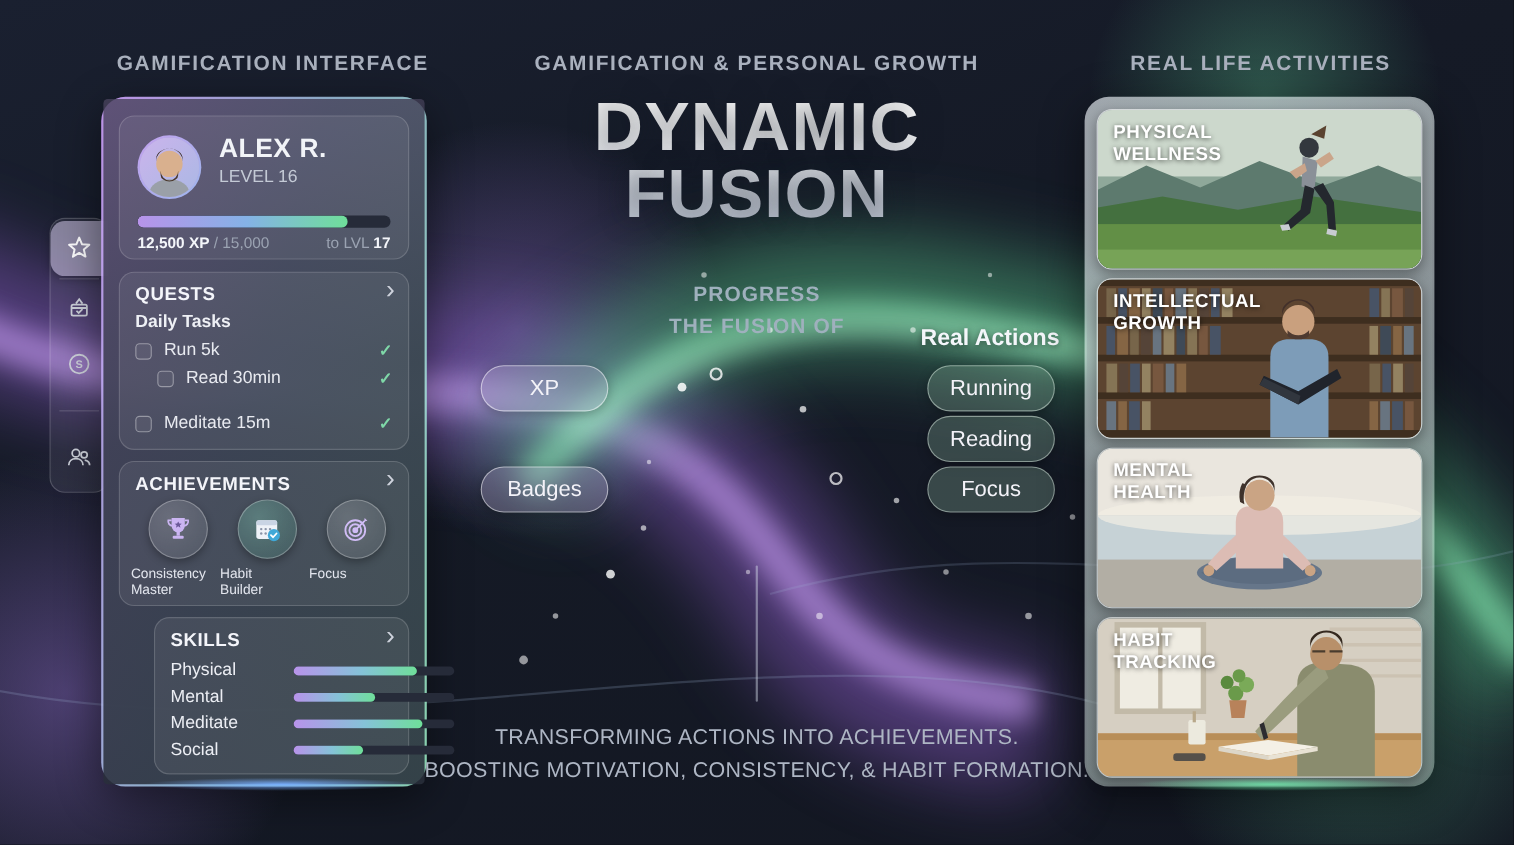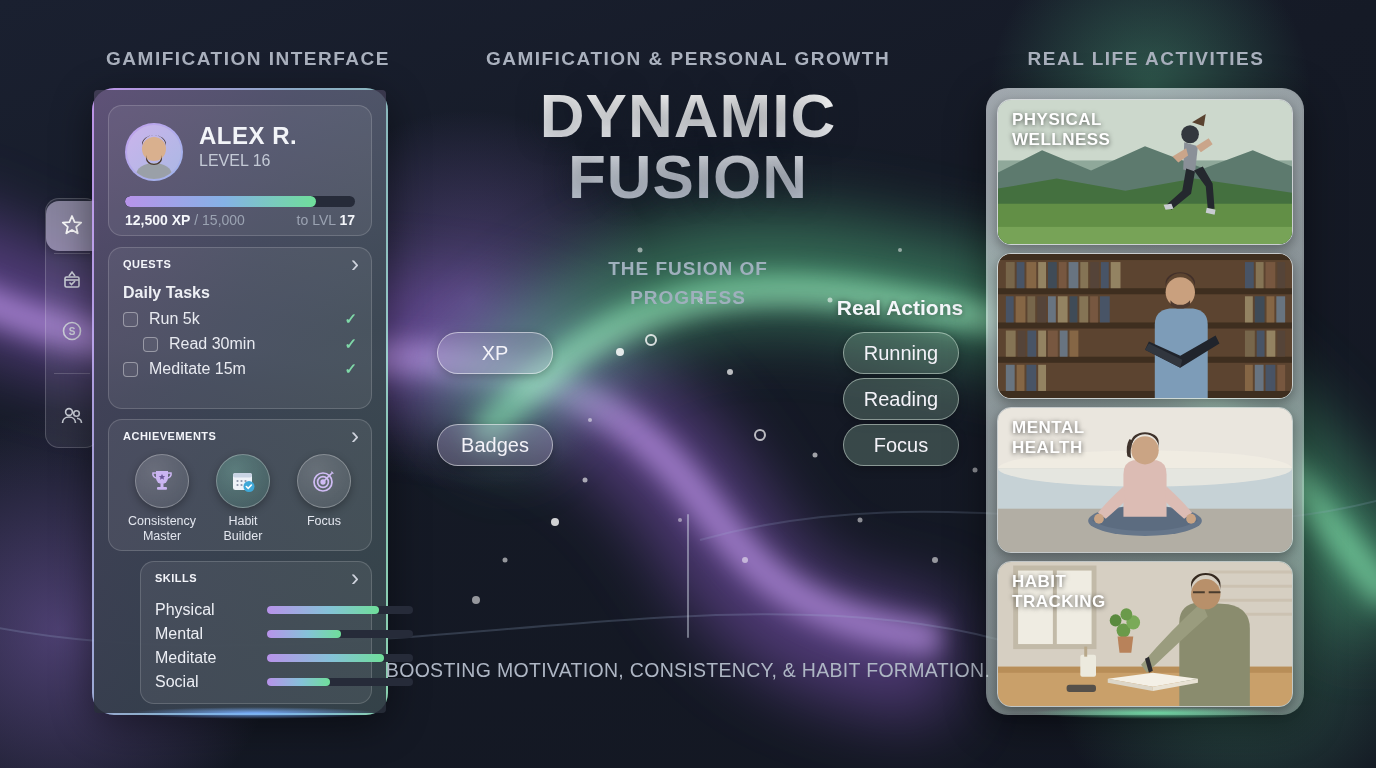--- a/index.html
+++ b/index.html
@@ -22,21 +22,21 @@
 
   
   #left-card-border{position:absolute;left:92px;top:88px;width:296px;height:627px;border-radius:22px;
     padding:2px;box-sizing:border-box;
     background:linear-gradient(105deg,rgba(197,152,240,0.95),rgba(168,205,235,0.8) 45%,rgba(150,230,190,0.9));
     box-shadow:0 10px 40px rgba(0,0,0,0.45);}
   #left-card{position:relative;width:100%;height:100%;border-radius:4px;
     background:linear-gradient(165deg,rgba(72,66,92,0.80),rgba(44,48,62,0.84) 45%,rgba(40,46,58,0.88));}
   .subcard{position:absolute;left:14px;right:14px;border-radius:14px;
     background:rgba(255,255,255,0.065);border:1px solid rgba(255,255,255,0.16);}
-  .sec-title{position:absolute;left:14px;top:10px;font-size:11px;font-weight:800;letter-spacing:0.5px;color:#f4f5fa;}
+  .sec-title{position:absolute;left:14px;top:10px;font-size:17px;font-weight:800;letter-spacing:0.5px;color:#f4f5fa;}
   .sec-chevron{position:absolute;right:12px;top:4px;font-size:24px;color:#cfd3dd;cursor:pointer;line-height:1;}
 
   
   #avatar{position:absolute;left:16px;top:17px;width:58px;height:58px;border-radius:50%;
     background:linear-gradient(135deg,#c3a1ee,#9db6ec);padding:2px;box-sizing:border-box;}
   #avatar .face{width:100%;height:100%;border-radius:50%;overflow:hidden;background:#b9a6d8;}
   .p-name{position:absolute;left:90px;top:16px;font-size:24px;font-weight:800;letter-spacing:0.5px;}
   .p-level{position:absolute;left:90px;top:46px;font-size:16px;color:#c4cad6;}
   .xp-track{position:absolute;left:16px;right:16px;top:90px;height:11px;border-radius:6px;background:#262b39;overflow:hidden;}
   .xp-fill{height:100%;border-radius:6px;background:linear-gradient(90deg,#b893ea,#85b2e6 52%,#6fdf9a);}
@@ -46,21 +46,21 @@
 
   
   .q-sub{position:absolute;left:14px;top:36px;font-size:16px;font-weight:700;color:#eef0f5;}
   .q-row{position:absolute;left:14px;right:14px;height:22px;}
   .q-box{position:absolute;left:0;top:2px;width:15px;height:15px;border-radius:4px;
     border:1.5px solid rgba(255,255,255,0.38);background:rgba(255,255,255,0.05);cursor:pointer;box-sizing:border-box;}
   .q-label{position:absolute;left:26px;top:0;font-size:16px;color:#e8eaf0;}
   .q-check{position:absolute;right:0;top:0;font-size:15px;font-weight:700;color:#7fd8a8;}
 
   
-  .ach-col{position:absolute;top:34px;width:86px;text-align:center;cursor:pointer;}
+  .ach-col{position:absolute;top:34px;width:86px;text-align:left;cursor:pointer;}
   .ach-circle{width:52px;height:52px;margin:0 auto;border-radius:50%;
     background:radial-gradient(circle at 35% 30%,rgba(255,255,255,0.18),rgba(255,255,255,0.06));
     border:1px solid rgba(255,255,255,0.28);display:flex;align-items:center;justify-content:center;
     box-shadow:0 3px 8px rgba(0,0,0,0.3);}
   .ach-label{margin-top:6px;font-size:12.5px;line-height:1.2;color:#e3e6ee;}
 
   
   .sk-row{position:absolute;left:14px;right:12px;height:20px;}
   .sk-label{position:absolute;left:0;top:0;font-size:16px;color:#eceef4;}
   .sk-track{position:absolute;left:112px;top:5px;width:146px;height:8px;border-radius:4px;background:#262b39;}
@@ -228,21 +228,21 @@
         <div class="q-row" style="top:62px;">
           <span class="q-box"></span>
           <span class="q-label">Run 5k</span>
           <span class="q-check">✓</span>
         </div>
         <div class="q-row" style="top:87px;margin-left:20px;">
           <span class="q-box"></span>
           <span class="q-label">Read 30min</span>
           <span class="q-check">✓</span>
         </div>
-        <div class="q-row" style="top:112px;text-decoration:underline;">
+        <div class="q-row" style="top:128px;text-decoration:underline;">
           <span class="q-box"></span>
           <span class="q-label">Meditate 15m</span>
           <span class="q-check">✓</span>
         </div>
       </div>
 
       <div class="subcard" style="top:329px;height:130px;">
         <div class="sec-title">ACHIEVEMENTS</div>
         <div class="sec-chevron">›</div>
         <div class="ach-col" style="left:10px;">
@@ -321,35 +321,36 @@
 
     </div>
   </div>
   <div class="glow" style="left:130px;top:707px;width:250px;background:radial-gradient(ellipse at center,rgba(120,175,255,0.95),rgba(120,175,255,0) 70%);"></div>
 
   <div id="big-title">
     <div>DYNAMIC</div>
     <div>FUSION</div>
   </div>
   <div id="fusion-sub">
+    <div>PROGRESS</div>
     <div>THE FUSION OF</div>
-    <div>PROGRESS</div>
   </div>
 
   <div class="pill game" style="left:437px;top:332px;">XP</div>
   <div class="pill game" style="left:437px;top:424px;">Badges</div>
 
   <div class="pill-hdr" style="left:807px;">Real Actions</div>
   <div class="pill real" style="left:843px;top:332px;">Running</div>
   <div class="pill real" style="left:843px;top:378px;">Reading</div>
   <div class="pill real" style="left:843px;top:424px;">Focus</div>
 
   <div id="v-divider"></div>
 
   <div id="footer-text">
+    <div>TRANSFORMING ACTIONS INTO ACHIEVEMENTS.</div>
     <div>BOOSTING MOTIVATION, CONSISTENCY, &amp; HABIT FORMATION.</div>
   </div>
 
   <div id="right-border">
     <div id="right-panel">
 
       <div class="tile" style="top:9px;">
         <svg width="100%" height="100%" viewBox="0 0 300 143" preserveAspectRatio="none">
           <rect width="300" height="80" fill="#ccd8cc"></rect>
           <rect y="60" width="300" height="30" fill="#8fa89a"></rect>
@@ -434,20 +435,21 @@
           </g>
           <g>
             <path d="M160 143 V70 q0 -14 15 -16 l24 0 q15 2 15 16 V143 Z" fill="#7d9cb8"></path>
             <circle cx="186" cy="38" r="15" fill="#c9a07e"></circle>
             <path d="M171 34 a15 15 0 0 1 30 0 l0 -5 a15 11 0 0 0 -30 0 Z" fill="#42302a"></path>
             <path d="M176 46 a12 10 0 0 0 20 0 l0 5 a12 7 0 0 1 -20 0 Z" fill="#4e3a30"></path>
             <path d="M150 95 l36 18 40 -24 -4 -8 -36 20 -32 -14 Z" fill="#20242c"></path>
             <path d="M150 95 l36 18 2 -8 -34 -16 Z" fill="#31363e"></path>
           </g>
         </svg>
+        <div class="tile-label"><span>INTELLECTUAL</span><br><span>GROWTH</span></div>
       </div>
 
       <div class="tile" style="top:317px;">
         <svg width="100%" height="100%" viewBox="0 0 300 143" preserveAspectRatio="none">
           <rect width="300" height="60" fill="#eae6de"></rect>
           <rect y="60" width="300" height="45" fill="#c6d2d6"></rect>
           <rect y="100" width="300" height="43" fill="#b2aea4"></rect>
           <ellipse cx="150" cy="60" rx="150" ry="18" fill="#f2eee4" opacity="0.7"></ellipse>
           <g>
             <ellipse cx="150" cy="112" rx="58" ry="15" fill="#66768a"></ellipse>

